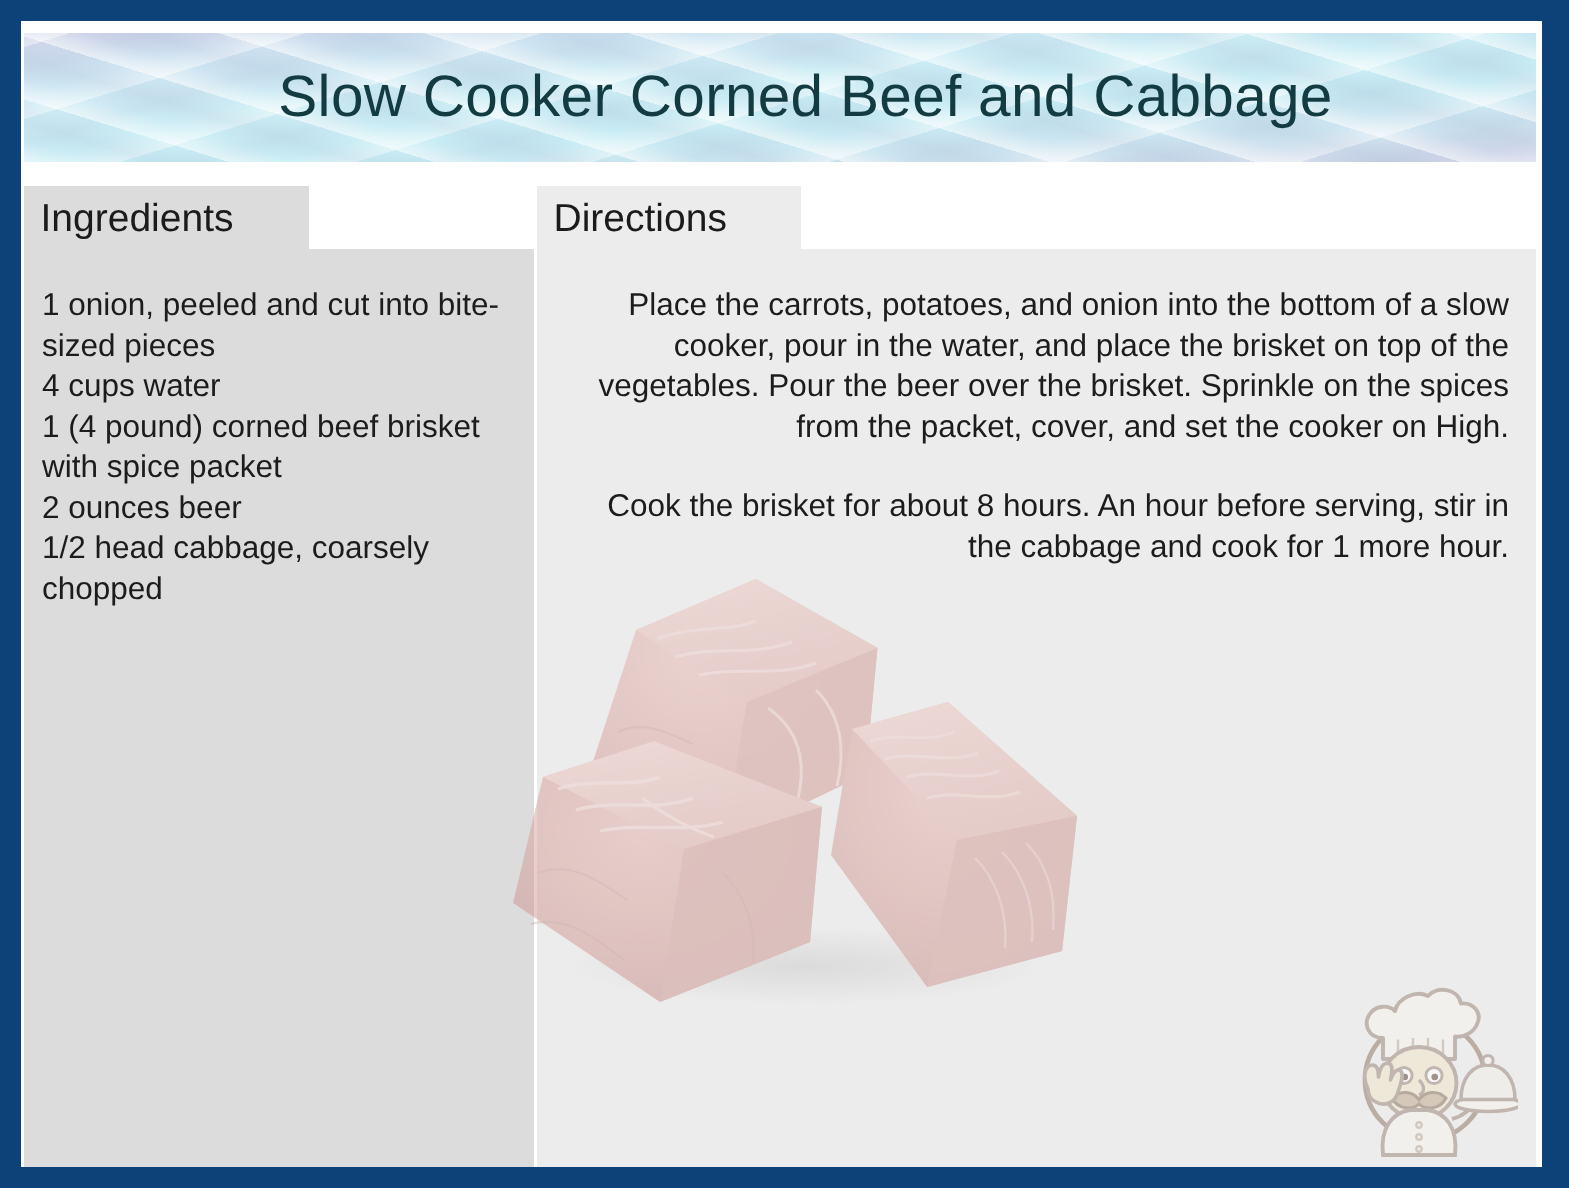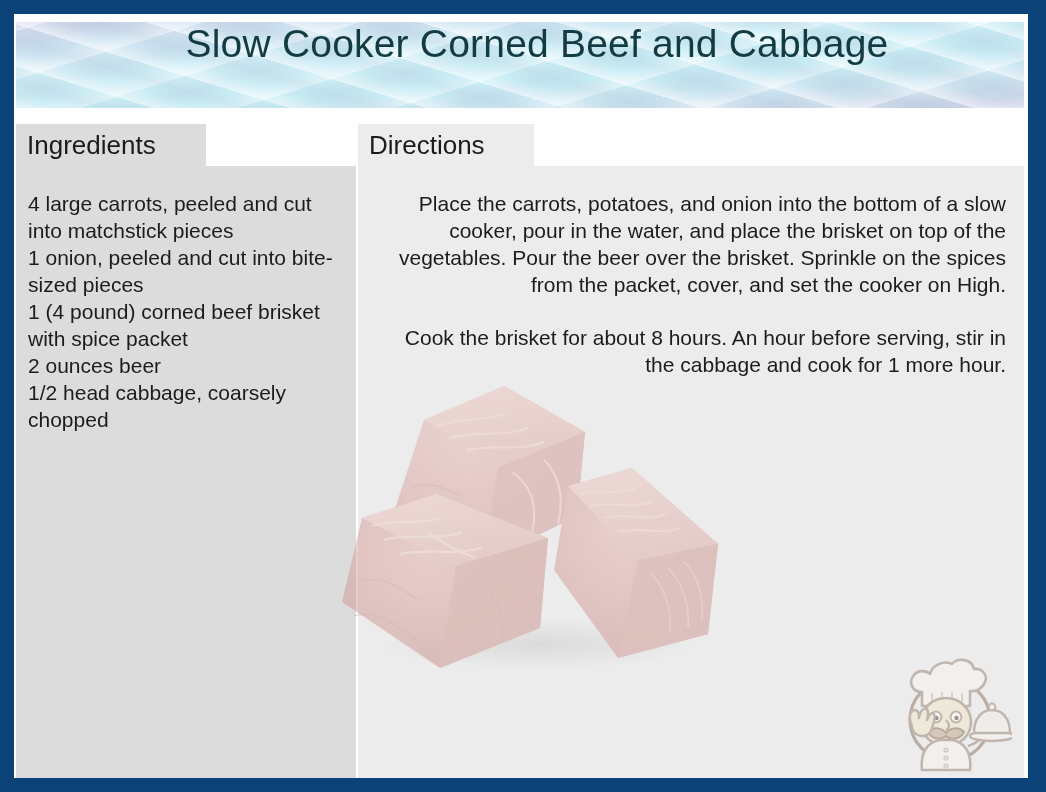--- a/index.html
+++ b/index.html
@@ -49,20 +49,21 @@
         rgba(160,180,205,0.13) 30px,
         rgba(255,255,255,0.0) 46px),
       linear-gradient(176deg,
         #cfd2e8 0%,
         #cfe2f1 14%,
         #cdeef6 40%,
         #c8edf5 62%,
         #cfe3f0 84%,
         #cdcfe6 100%);
     display: flex;
+    align-items: center;
     justify-content: center;
   }
 
   #title-text {
     font-size: 39px;
     font-weight: 400;
     color: #133b42;
     letter-spacing: 0.2px;
     white-space: nowrap;
     text-align: center;
@@ -156,22 +157,22 @@
     <div id="ingredients-tab" class="section-tab">
       <span class="section-tab-label">Ingredients</span>
     </div>
 
     <div id="directions-tab" class="section-tab">
       <span class="section-tab-label">Directions</span>
     </div>
 
     <div id="ingredients-panel">
       <ul id="ingredients-list">
-          <li>4 large carrots, peeled and cut into matchstick pieces</li>
           <li>1 onion, peeled and cut into bite-sized pieces</li>
+          <li>4 cups water</li>
           <li>1 (4 pound) corned beef brisket with spice packet</li>
           <li>2 ounces beer</li>
           <li>1/2 head cabbage, coarsely chopped</li>
         </ul>
     </div>
 
     <div id="directions-panel">
       <div id="directions-body">
           <p class="body-text direction-para">Place the carrots, potatoes, and onion into the bottom of a slow cooker, pour in the water, and place the brisket on top of the vegetables. Pour the beer over the brisket. Sprinkle on the spices from the packet, cover, and set the cooker on High.</p>
           <p class="body-text direction-para">Cook the brisket for about 8 hours. An hour before serving, stir in the cabbage and cook for 1 more hour.</p>

